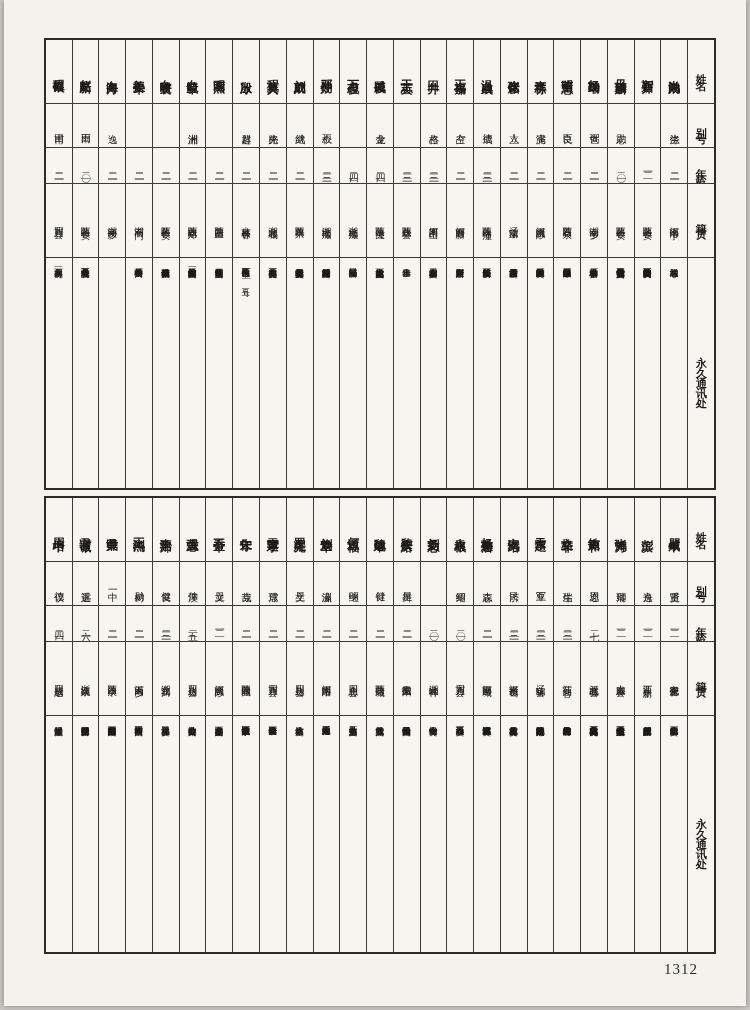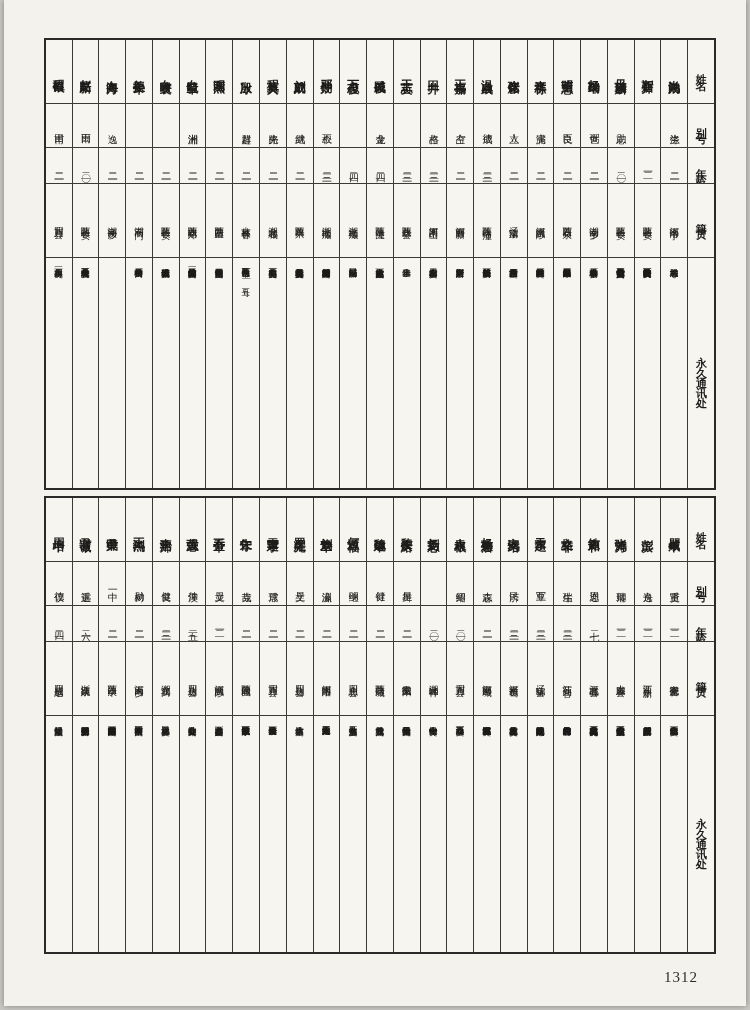--- a/index.html
+++ b/index.html
@@ -53,21 +53,21 @@
     justify-content:flex-start;
     padding-top:4px;
     letter-spacing:0;
   }
   .header-col .cell{font-weight:bold;font-size:11px;}
   .header-col .c-name,.header-col .c-alias,.header-col .c-age,.header-col .c-native{letter-spacing:0.55em;}
   .header-col .c-addr{
     justify-content:center;font-size:11px;letter-spacing:0.9em;padding-top:0;
   }
   .page-number{
-    position:absolute;right:48px;bottom:20px;
+    position:absolute;right:48px;bottom:28px;
     font-size:15px;color:#2a2a28;
     font-family:"Liberation Serif","DejaVu Serif",serif;
     letter-spacing:1px;
   }
 </style>
 </head>
 <body>
 
 <div class="paper">
   <div class="tbl tbl1" id="table-0">

